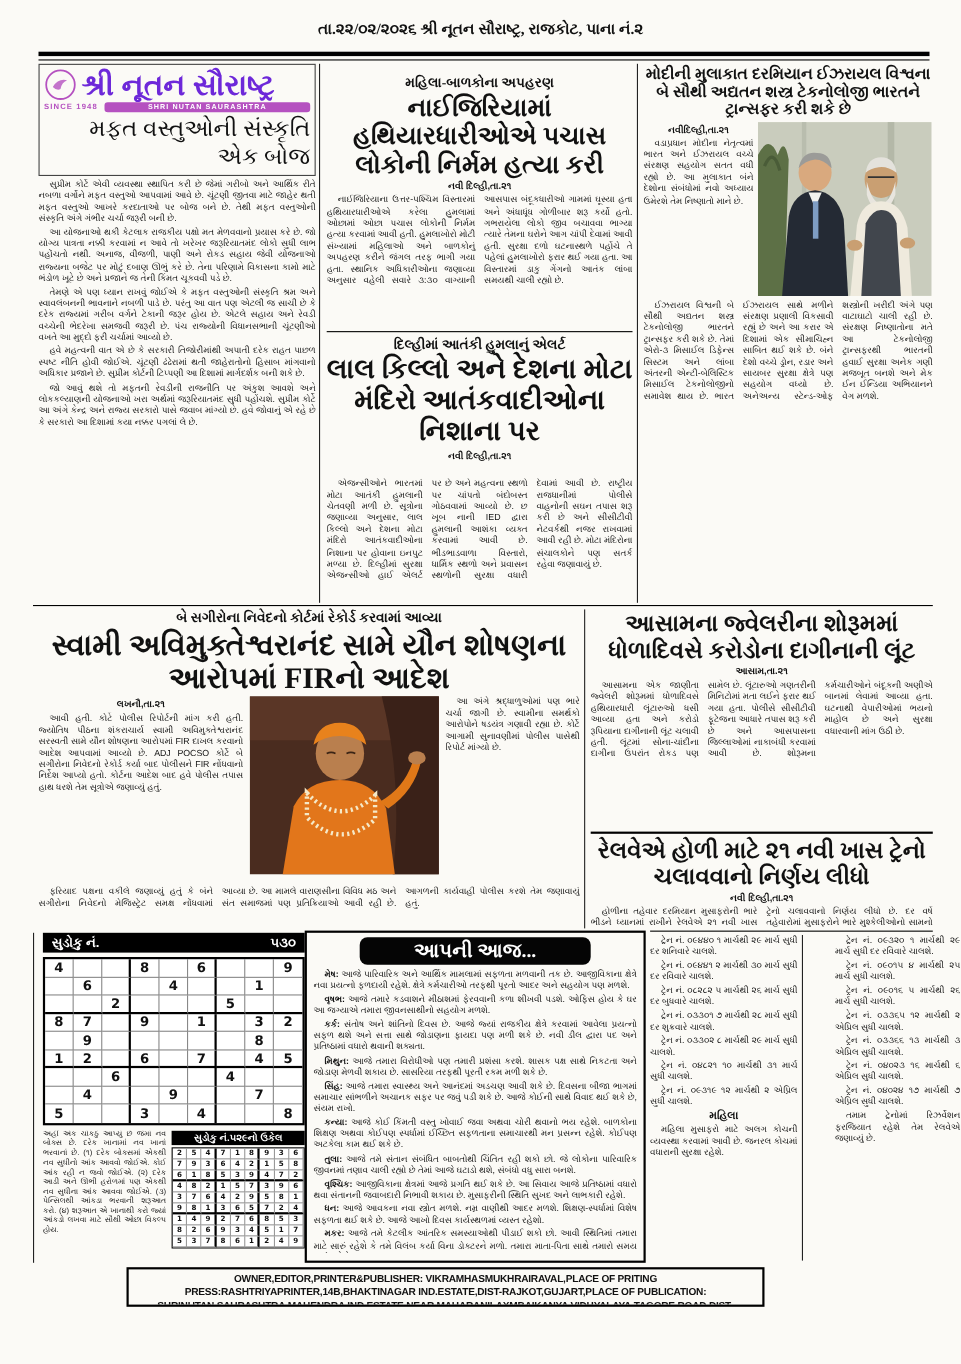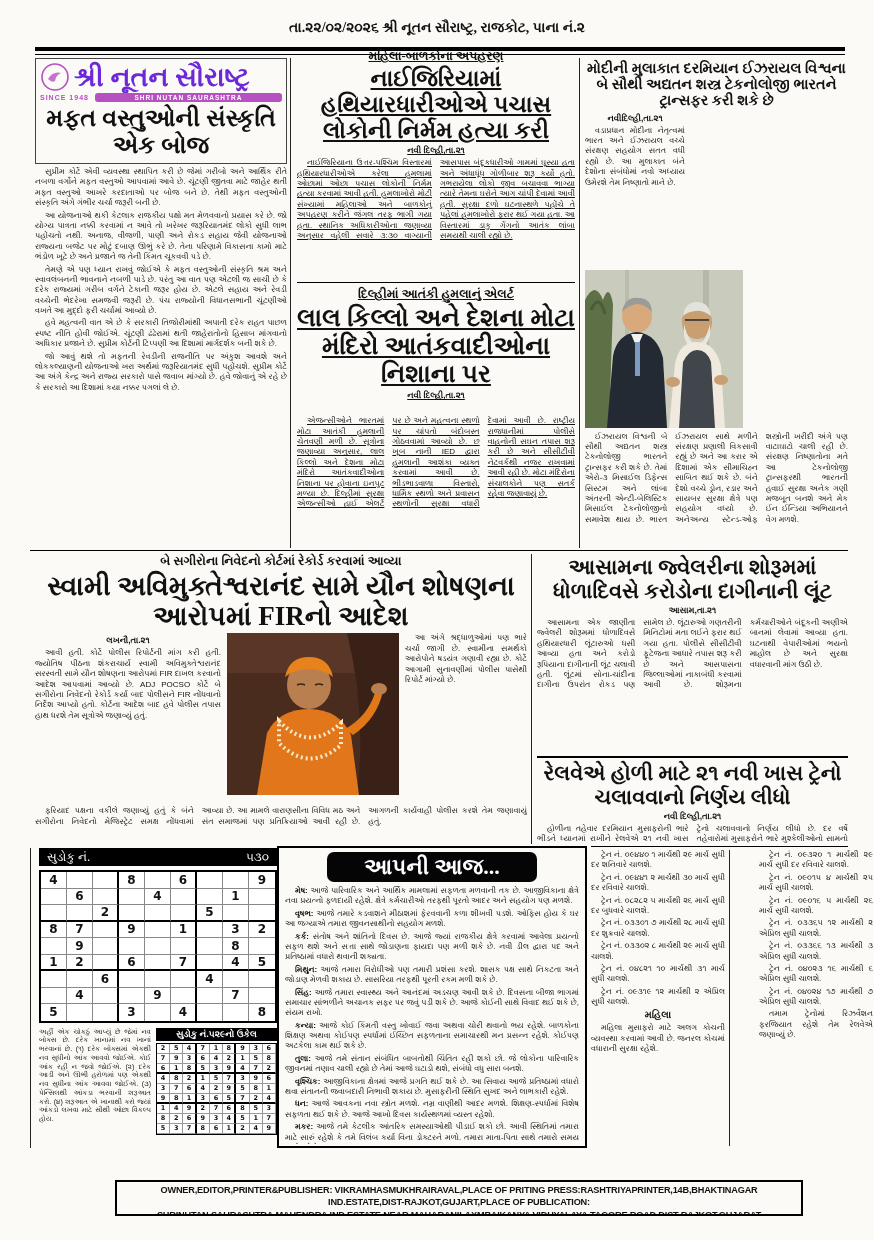--- a/index.html
+++ b/index.html
@@ -26,45 +26,45 @@
 
   
   .mast-box{border:1px solid #444;padding:3px 4px 2px 4px;}
   .mast-row{display:flex;align-items:center;gap:4px;}
   .mast-title{font-size:27px;font-weight:bold;line-height:1;
               font-family:"Liberation Serif","DejaVu Serif",serif;}
   .mast-sub{display:flex;align-items:center;gap:6px;margin-top:1px;}
   .since{font-size:7px;font-weight:bold;letter-spacing:1px;}
   .banner{flex:1;border-radius:3px;color:#fff;font-size:6.5px;font-weight:bold;
           text-align:center;padding:1px 0;letter-spacing:1px;}
-  .ed-head{font-size:24px;font-weight:bold;text-align:center;margin:3px 0 2px 0;
+  .ed-head{font-size:21px;font-weight:normal;text-align:right;margin:3px 0 2px 0;
            font-family:"Liberation Serif","DejaVu Serif",serif;}
 
   
   .sud-bar{background:#000;color:#fff;display:flex;justify-content:space-between;
-           align-items:flex-end;padding:2px 8px;font-weight:normal;font-size:12px;}
+           align-items:flex-end;padding:2px 8px;font-weight:bold;font-size:12px;}
   .sgrid{display:grid;grid-template-columns:repeat(9,1fr);grid-auto-rows:16.5px;
          border:2px solid #000;background:#fff;}
   .scell{border-right:1px solid #888;border-bottom:1px solid #888;
          font-weight:bold;font-size:12px;display:flex;align-items:center;justify-content:center;
          font-family:"DejaVu Sans",sans-serif;}
   .sgrid .c9{border-right:none;}.sgrid .r9{border-bottom:none;}
   .br{border-right:2px solid #000 !important;}
   .bb{border-bottom:2px solid #000 !important;}
   .sol-bar{background:#000;color:#fff;text-align:center;font-weight:bold;font-size:9px;padding:1px 0;}
   .mgrid{display:grid;grid-template-columns:repeat(9,1fr);grid-auto-rows:10px;
          border:1px solid #000;background:#fff;}
   .mcell{border-right:1px solid #999;border-bottom:1px solid #999;font-weight:bold;font-size:6.5px;
          display:flex;align-items:center;justify-content:center;font-family:"DejaVu Sans",sans-serif;}
   .rules{font-size:7px;line-height:1.25;text-align:justify;}
 
   
   .horo-box{border:2px solid #000;padding:4px 6px;overflow:hidden;}
   .horo-pill{width:210px;margin:0 auto 4px auto;background:#050505;color:#fff;border-radius:7px;
-             text-align:center;font-size:22px;font-weight:bold;padding:2px 0;
+             text-align:center;font-size:18px;font-weight:bold;padding:2px 0;
              font-family:"Liberation Serif","DejaVu Serif",serif;}
   .horo{font-size:8px;line-height:1.3;text-align:justify;margin:0 0 2px 0;text-indent:10px;}
 
   
   .footer-box{border:2px solid #000;text-align:center;font-weight:bold;font-size:9.2px;
               line-height:1.35;padding:2px 6px;letter-spacing:-0.2px;overflow:hidden;}
 
   .photo{display:block;}
 </style>
 </head>
@@ -97,41 +97,41 @@
       <p>સુપ્રીમ કોર્ટે એવી વ્યવસ્થા સ્થાપિત કરી છે જેમાં ગરીબો અને આર્થિક રીતે નબળા વર્ગોને મફત વસ્તુઓ આપવામાં આવે છે. ચૂંટણી જીતવા માટે જાહેર થતી મફત વસ્તુઓ આખરે કરદાતાઓ પર બોજ બને છે. તેથી મફત વસ્તુઓની સંસ્કૃતિ અંગે ગંભીર ચર્ચા જરૂરી બની છે.</p>
       <p>આ યોજનાઓ થકી કેટલાક રાજકીય પક્ષો મત મેળવવાનો પ્રયાસ કરે છે. જો યોગ્ય પાત્રતા નક્કી કરવામાં ન આવે તો ખરેખર જરૂરિયાતમંદ લોકો સુધી લાભ પહોંચતો નથી. અનાજ, વીજળી, પાણી અને રોકડ સહાય જેવી યોજનાઓ રાજ્યના બજેટ પર મોટું દબાણ ઊભું કરે છે. તેના પરિણામે વિકાસના કામો માટે ભંડોળ ખૂટે છે અને પ્રજાને જ તેની કિંમત ચૂકવવી પડે છે.</p>
       <p>તેમણે એ પણ ધ્યાન રાખવું જોઈએ કે મફત વસ્તુઓની સંસ્કૃતિ શ્રમ અને સ્વાવલંબનની ભાવનાને નબળી પાડે છે. પરંતુ આ વાત પણ એટલી જ સાચી છે કે દરેક રાજ્યમાં ગરીબ વર્ગને ટેકાની જરૂર હોય છે. એટલે સહાય અને રેવડી વચ્ચેની ભેદરેખા સમજવી જરૂરી છે. પંચ રાજ્યોની વિધાનસભાની ચૂંટણીઓ વખતે આ મુદ્દો ફરી ચર્ચામાં આવ્યો છે.</p>
       <p>હવે મહત્વની વાત એ છે કે સરકારી તિજોરીમાંથી અપાતી દરેક રાહત પાછળ સ્પષ્ટ નીતિ હોવી જોઈએ. ચૂંટણી ઢંઢેરામાં થતી જાહેરાતોનો હિસાબ માંગવાનો અધિકાર પ્રજાને છે. સુપ્રીમ કોર્ટની ટિપ્પણી આ દિશામાં માર્ગદર્શક બની શકે છે.</p>
       <p>જો આવું થશે તો મફતની રેવડીની રાજનીતિ પર અંકુશ આવશે અને લોકકલ્યાણની યોજનાઓ ખરા અર્થમાં જરૂરિયાતમંદ સુધી પહોંચશે. સુપ્રીમ કોર્ટે આ અંગે કેન્દ્ર અને રાજ્ય સરકારો પાસે જવાબ માંગ્યો છે. હવે જોવાનું એ રહે છે કે સરકારો આ દિશામાં કયા નક્કર પગલાં લે છે.</p>
     </div>
   </div>
 
   <div class="abs vrule" style="left:290px;top:58px;height:490px;"></div>
 
-  <div class="abs" style="left:297px;top:49px;width:278px;height:490px;text-decoration:underline;">
+  <div class="abs" style="left:297px;top:68px;width:278px;height:490px;">
     <div class="kicker">મહિલા-બાળકોના અપહરણ</div>
     <div class="headline" style="font-size:23px;">નાઈજિરિયામાં હથિયારધારીઓએ પચાસ લોકોની નિર્મમ હત્યા કરી</div>
     <div class="dl">નવી દિલ્હી,તા.૨૧</div>
     <div class="body-txt cols2" style="height:120px;">
       <p>નાઈજિરિયાના ઉત્તર-પશ્ચિમ વિસ્તારમાં હથિયારધારીઓએ કરેલા હુમલામાં ઓછામાં ઓછા પચાસ લોકોની નિર્મમ હત્યા કરવામાં આવી હતી. હુમલાખોરો મોટી સંખ્યામાં મહિલાઓ અને બાળકોનું અપહરણ કરીને જંગલ તરફ ભાગી ગયા હતા. સ્થાનિક અધિકારીઓના જણાવ્યા અનુસાર વહેલી સવારે ૩:૩૦ વાગ્યાની આસપાસ બંદૂકધારીઓ ગામમાં ઘૂસ્યા હતા અને અંધાધૂંધ ગોળીબાર શરૂ કર્યો હતો. ગભરાયેલા લોકો જીવ બચાવવા ભાગ્યા ત્યારે તેમના ઘરોને આગ ચાંપી દેવામાં આવી હતી. સુરક્ષા દળો ઘટનાસ્થળે પહોંચે તે પહેલાં હુમલાખોરો ફરાર થઈ ગયા હતા. આ વિસ્તારમાં ડાકુ ગેંગનો આતંક લાંબા સમયથી ચાલી રહ્યો છે.</p>
     </div>
     <div class="rule-thin" style="margin:4px 0;"></div>
     <div class="kicker">દિલ્હીમાં આતંકી હુમલાનું એલર્ટ</div>
     <div class="headline" style="font-size:25px;">લાલ કિલ્લો અને દેશના મોટા મંદિરો આતંકવાદીઓના નિશાના પર</div>
     <div class="dl">નવી દિલ્હી,તા.૨૧</div>
     <div class="body-txt cols3" style="height:160px;margin-top:15px;">
       <p>એજન્સીઓને ભારતમાં મોટા આતંકી હુમલાની ચેતવણી મળી છે. સૂત્રોના જણાવ્યા અનુસાર, લાલ કિલ્લો અને દેશના મોટા મંદિરો આતંકવાદીઓના નિશાના પર હોવાના ઇનપુટ મળ્યા છે. દિલ્હીમાં સુરક્ષા એજન્સીઓ હાઈ એલર્ટ પર છે અને મહત્વના સ્થળો પર ચાંપતો બંદોબસ્ત ગોઠવવામાં આવ્યો છે. છ ખૂબ નાની IED દ્વારા હુમલાની આશંકા વ્યક્ત કરવામાં આવી છે. ભીડભાડવાળા વિસ્તારો, ધાર્મિક સ્થળો અને પ્રવાસન સ્થળોની સુરક્ષા વધારી દેવામાં આવી છે. રાષ્ટ્રીય રાજધાનીમાં પોલીસે વાહનોની સઘન તપાસ શરૂ કરી છે અને સીસીટીવી નેટવર્કથી નજર રાખવામાં આવી રહી છે. મોટા મંદિરોના સંચાલકોને પણ સતર્ક રહેવા જણાવાયું છે.</p>
     </div>
   </div>
 
   <div class="abs vrule" style="left:579px;top:58px;height:490px;"></div>
 
   <div class="abs" style="left:585px;top:58px;width:263px;height:490px;">
     <div class="headline" style="font-size:14.5px;">મોદીની મુલાકાત દરમિયાન ઈઝરાયલ વિશ્વના બે સૌથી અદ્યતન શસ્ત્ર ટેકનોલોજી ભારતને ટ્રાન્સફર કરી શકે છે</div>
-    <div style="display:flex;gap:4px;margin-top:2px;flex-direction:column;">
+    <div style="display:flex;gap:4px;margin-top:2px;">
       <div style="width:100px;">
         <div class="dl">નવીદિલ્હી,તા.૨૧</div>
         <div class="body-txt" style="height:140px;">
           <p>વડાપ્રધાન મોદીના નેતૃત્વમાં ભારત અને ઈઝરાયલ વચ્ચે સંરક્ષણ સહયોગ સતત વધી રહ્યો છે. આ મુલાકાત બંને દેશોના સંબંધોમાં નવો અધ્યાય ઉમેરશે તેમ નિષ્ણાતો માને છે.</p>
         </div>
       </div>
       <svg class="photo" width="158" height="158" viewBox="0 0 158 158">
         <rect width="158" height="158" fill="#c9ccbd"></rect>
         <rect x="118" y="0" width="6" height="158" fill="#b4b8a8"></rect>
         <rect x="40" y="0" width="4" height="158" fill="#b9bdae"></rect>
@@ -432,18 +432,18 @@
         <p class="tiny ind">ટ્રેન નં. ૦૯૦૧૫ ૪ માર્ચથી ૨૫ માર્ચ સુધી ચાલશે.</p>
         <p class="tiny ind">ટ્રેન નં. ૦૯૦૧૬ ૫ માર્ચથી ૨૬ માર્ચ સુધી ચાલશે.</p>
         <p class="tiny ind">ટ્રેન નં. ૦૩૩૬૫ ૧૨ માર્ચથી ૨ એપ્રિલ સુધી ચાલશે.</p>
         <p class="tiny ind">ટ્રેન નં. ૦૩૩૬૬ ૧૩ માર્ચથી ૩ એપ્રિલ સુધી ચાલશે.</p>
         <p class="tiny ind">ટ્રેન નં. ૦૪૦૨૩ ૧૬ માર્ચથી ૬ એપ્રિલ સુધી ચાલશે.</p>
         <p class="tiny ind">ટ્રેન નં. ૦૪૦૨૪ ૧૭ માર્ચથી ૭ એપ્રિલ સુધી ચાલશે.</p>
         <p class="tiny ind">તમામ ટ્રેનોમાં રિઝર્વેશન ફરજિયાત રહેશે તેમ રેલવેએ જણાવ્યું છે.</p>
       </div>
   </div>
 
-  <div class="abs footer-box" style="left:115px;top:1180px;width:688px;height:36px;">
+  <div class="abs footer-box" style="left:115px;top:1152px;width:580px;height:36px;">
     <div>OWNER,EDITOR,PRINTER&amp;PUBLISHER: VIKRAMHASMUKHRAIRAVAL,PLACE OF PRITING PRESS:RASHTRIYAPRINTER,14B,BHAKTINAGAR IND.ESTATE,DIST-RAJKOT,GUJART,PLACE OF PUBLICATION:</div>
     <div>SHRINUTAN SAURASHTRA,MAHENDRA IND.ESTATE,NEAR MAHARANILAXMBAIKANYA VIDHYALAYA,TAGORE ROAD,DIST-RAJKOT,GUJARAT</div>
   </div>
 
 </div>
 
 </body></html>

